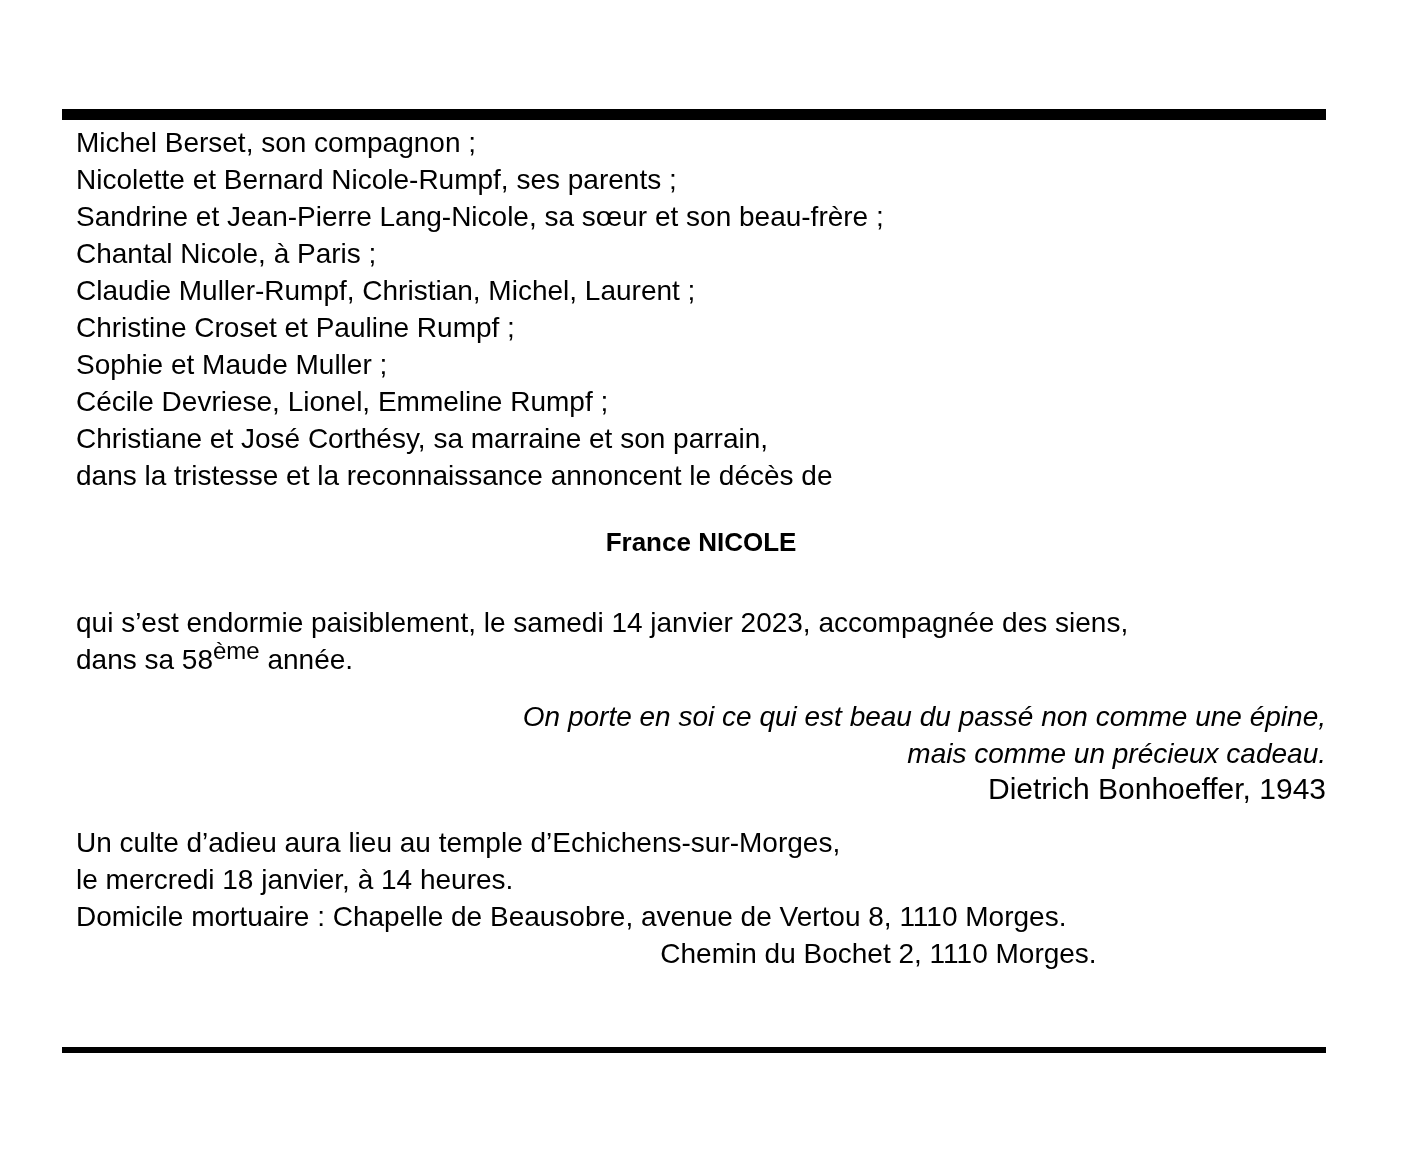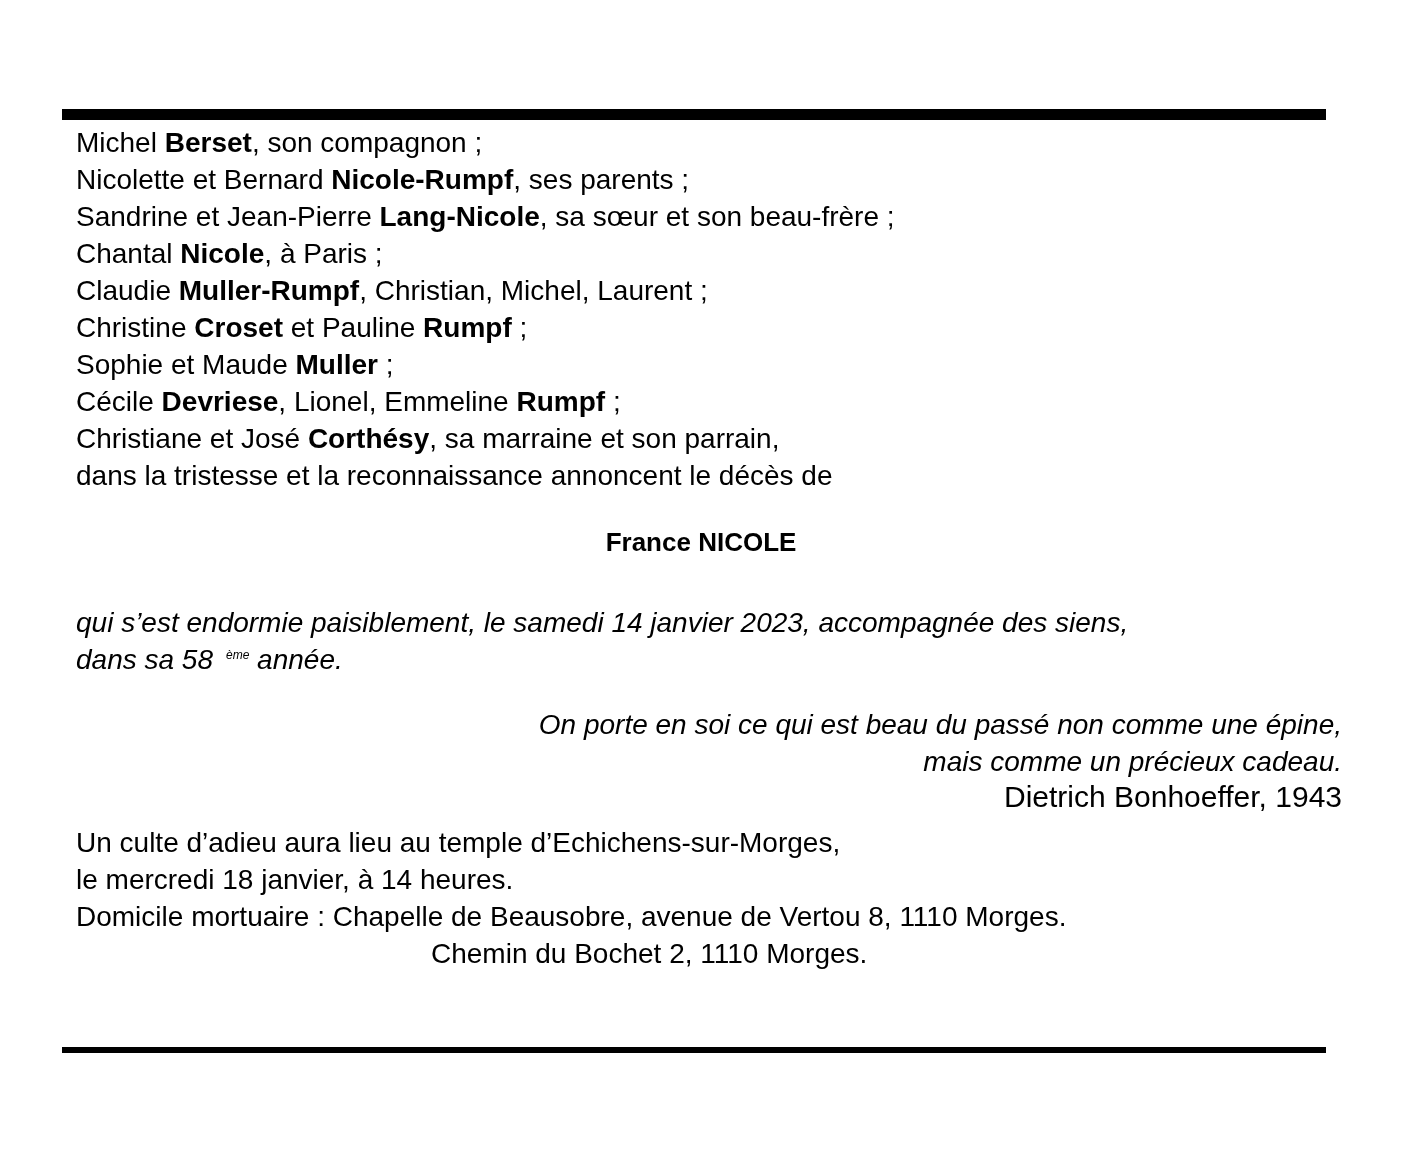--- a/index.html
+++ b/index.html
@@ -24,47 +24,46 @@
   .content {
     position: absolute;
     left: 76px;
     top: 0;
     width: 1250px;
     font-size: 28px;
     line-height: 37px;
   }
   .family { position: absolute; top: 124px; left: 0; width: 100%; }
   .family-line { white-space: nowrap; }
-  .b, b { font-weight: bold; }
+  .b, b { font-weight: normal; }
   .title {
     position: absolute;
     top: 524px;
     left: 0;
     width: 100%;
     text-align: center;
     font-size: 26px;
     font-weight: bold;
     line-height: 37px;
   }
-  .death { position: absolute; top: 604px; left: 0; width: 100%; font-style: italic; }
-  .death sup { font-size: 12px; line-height: 0; vertical-align: super; margin-left: 13px; }
+  .death { position: absolute; top: 604px; left: 0; width: 100%; }
+  .death sup { font-size: 24px; line-height: 0; vertical-align: super; }
   .quote {
     position: absolute;
     top: 698px;
-    left: 16px;
+    left: 0;
     width: 100%;
     text-align: right;
-    margin-top: 8px;
   }
   .quote-line { font-style: italic; }
   .quote-attr { font-size: 30px; line-height: 30px; margin-top: 2px; }
   .service { position: absolute; top: 824px; left: 0; width: 100%; }
   .service-row { display: flex; }
   .tab-label { display: inline-block; width: 355px; flex: 0 0 355px; }
-  .indent { margin-left: 355px; }
+  .indent { margin-left: 355px; text-align: center; }
 </style>
 </head>
 <body>
 
 <div class="page">
   <div class="rule rule-top"></div>
 
   <div class="content">
 
     <div class="family">

